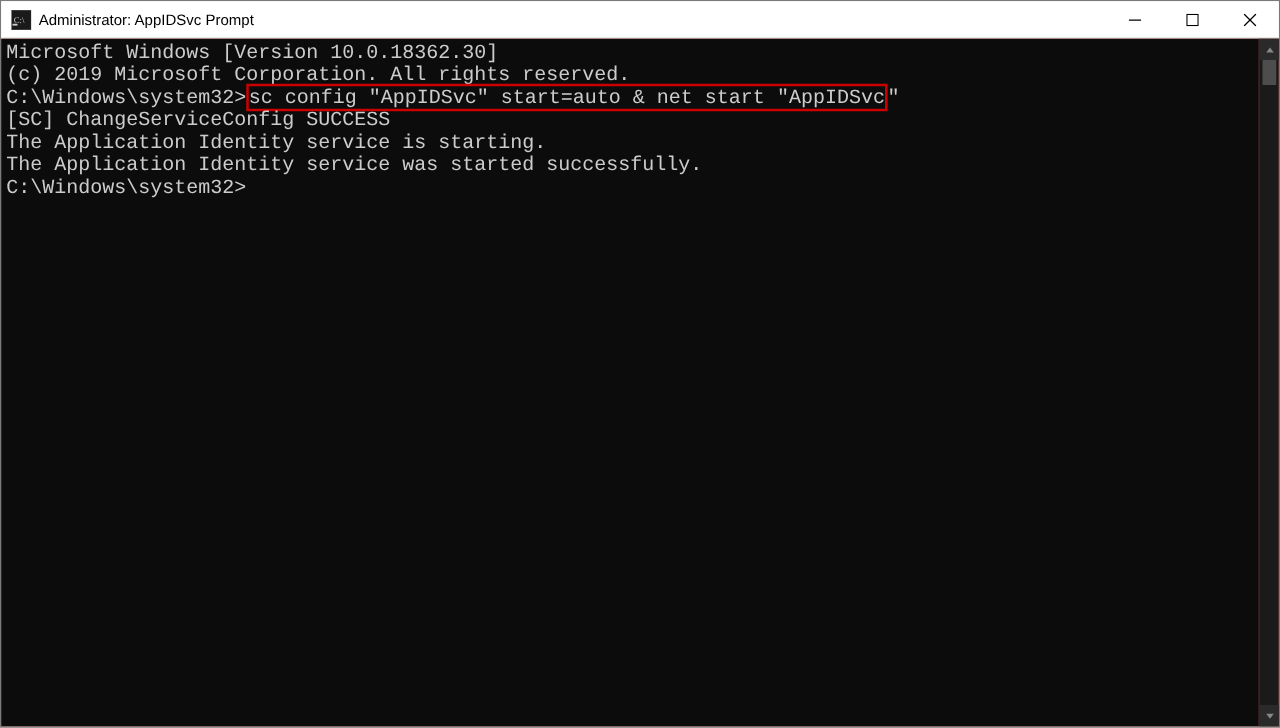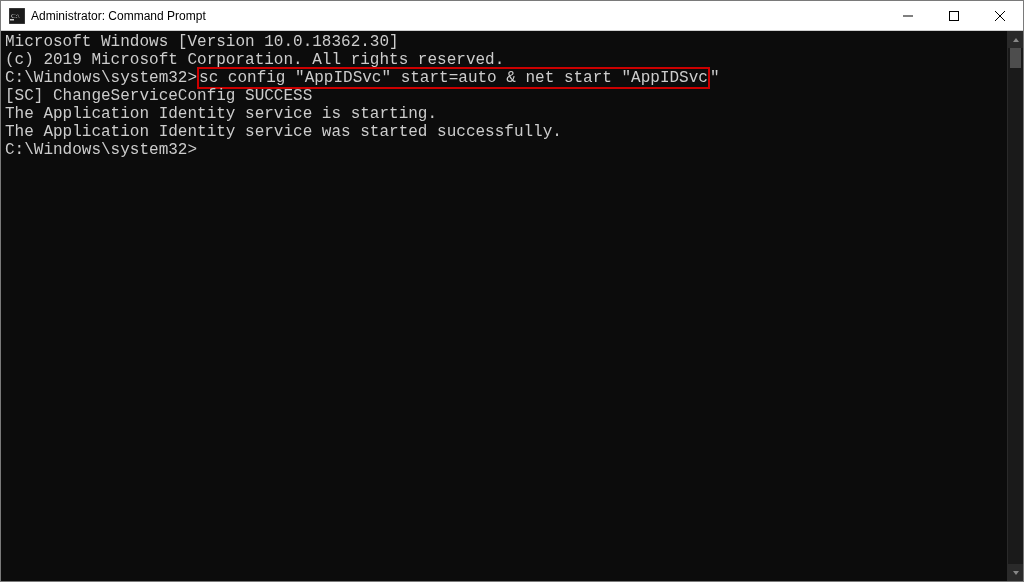--- a/index.html
+++ b/index.html
@@ -130,21 +130,21 @@
 <div class="window">
   <div class="titlebar">
     <div class="titlebar-left">
       <span class="app-icon">
         <svg viewBox="0 0 16 16">
           <rect x="0" y="0" width="16" height="16" fill="#1a1a1a" stroke="#888" stroke-width="0.5"></rect>
           <text x="2" y="10" font-size="7" fill="#ccc" font-family="Consolas">C:\</text>
           <rect x="1" y="11" width="4" height="1.5" fill="#ccc"></rect>
         </svg>
       </span>
-      <span class="titlebar-title">Administrator: Command Prompt</span>
+      <span class="titlebar-title">Administrator: AppIDSvc Prompt</span>
     </div>
     <div class="window-controls">
       <div class="window-btn">
         <svg viewBox="0 0 10 10">
             <line x1="0" y1="5" x2="10" y2="5" stroke="#000" stroke-width="1"></line>
           </svg>
       </div>
       <div class="window-btn">
         <svg viewBox="0 0 10 10">
             <rect x="0.5" y="0.5" width="9" height="9" fill="none" stroke="#000" stroke-width="1"></rect>

